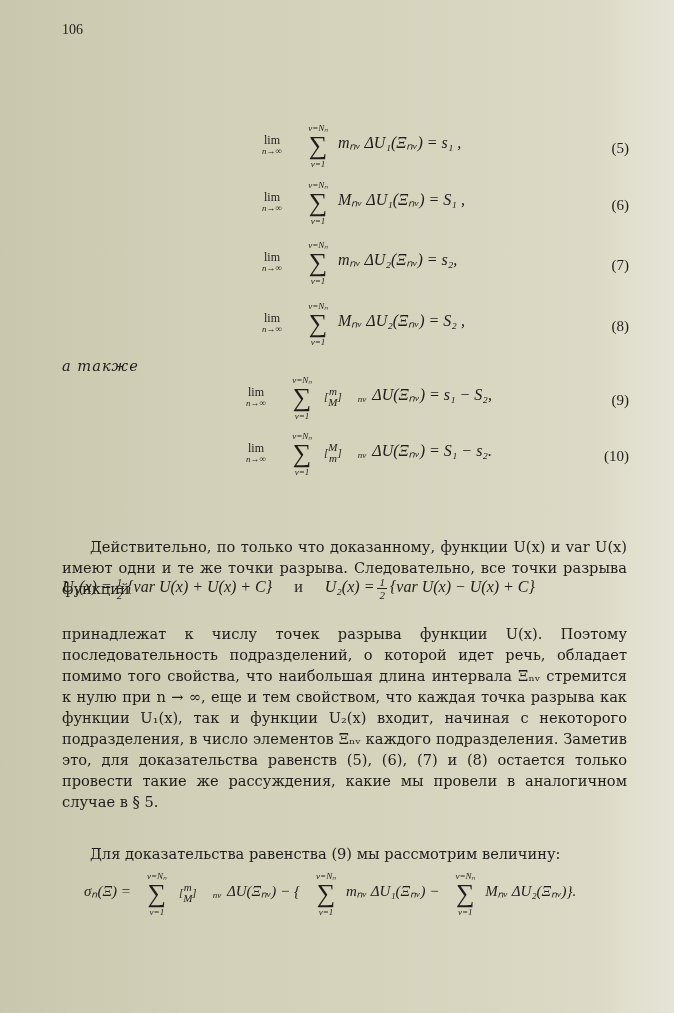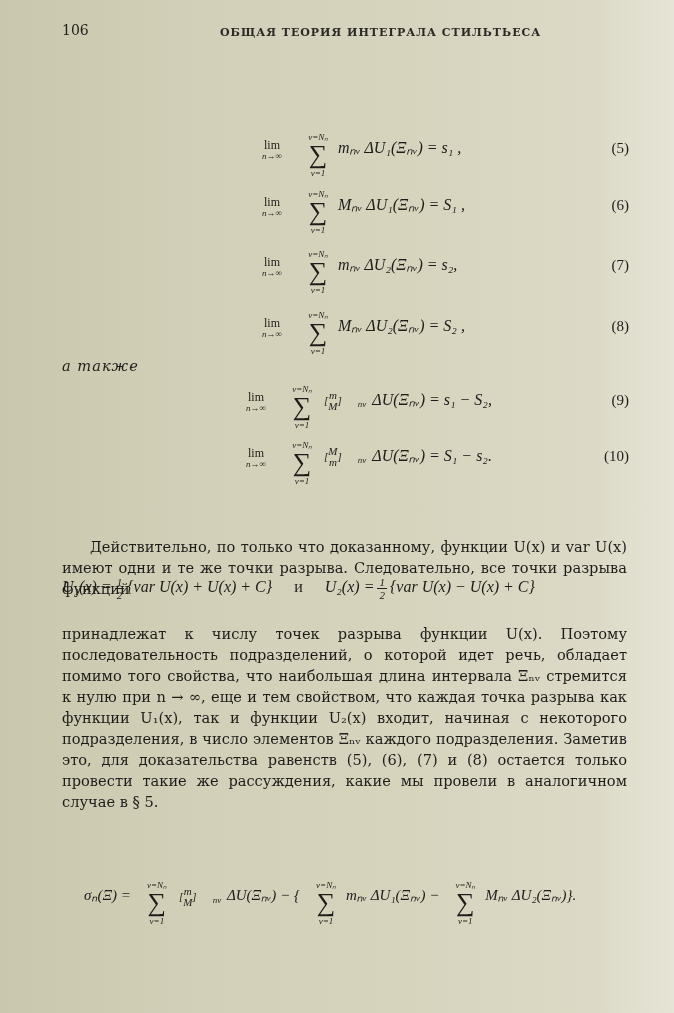--- a/index.html
+++ b/index.html
@@ -4,49 +4,48 @@
 <style>
   html, body { margin: 0; padding: 0; }
   body {
     width: 674px; height: 1013px; overflow: hidden;
     background: linear-gradient(90deg, #c9c7ad 0%, #d2d0b8 30%, #d6d4bd 60%, #dcdac6 88%, #e6e4d6 100%);
     font-family: "DejaVu Serif", "Liberation Serif", serif;
     color: #1e1d1a;
     position: relative;
   }
   .page { position: absolute; left: 0; top: 0; width: 674px; height: 1013px; }
-  .header { position: absolute; top: 22px; left: 62px; right: 40px; height: 20px; }
+  .header { position: absolute; top: 22px; left: 62px; right: 40px; height: 20px; font-family: Liberation Serif, serif; }
   .page-num { position: absolute; left: 0; top: 0; font-size: 14px; }
   .running-title { position: absolute; left: 158px; top: 4px; font-size: 11px; letter-spacing: 1px; font-weight: bold; color: #2a2925; }
   .para { position: absolute; left: 62px; width: 565px; font-size: 14.6px; line-height: 21px; text-align: justify; }
   .para.italic { font-style: italic; font-family: "DejaVu Serif", serif; }
   .indent { text-indent: 28px; }
   .m { font-family: "Liberation Serif", serif; font-style: italic; }
   .eq { position: absolute; left: 0; width: 674px; height: 56px; }
   .eq .body { position: absolute; font-family: "Liberation Serif", serif; font-size: 16px; white-space: nowrap; }
   .eq .num { position: absolute; right: 45px; top: 20px; font-family: "Liberation Serif", serif; font-size: 15px; }
   .lim { display: inline-block; position: relative; text-align: center; width: 40px; vertical-align: middle; }
   .lim .l { display: block; font-style: normal; font-size: 12px; }
   .lim .sub { display: block; font-size: 9px; font-style: italic; margin-top: -2px; }
-  .sum { display: inline-block; position: relative; text-align: center; width: 36px; vertical-align: middle; margin: 12px 2px 0 8px; }
+  .sum { display: inline-block; position: relative; text-align: center; width: 36px; vertical-align: middle; margin: 3px 2px 0 8px; }
   .sum .top, .sum .bot { display: block; font-size: 9px; font-style: italic; line-height: 10px; }
   .sum .sig { display: block; font-size: 26px; line-height: 26px; font-style: normal; }
   .brk { display: inline-block; font-size: 11px; vertical-align: middle; line-height: 11px; text-align: center; margin: 0 2px; }
   sub { font-size: 9px; margin-left: 16px; }
   .frac { display: inline-block; vertical-align: middle; text-align: center; font-size: 11px; line-height: 12px; margin: 0 3px; }
   .frac .n { display: block; border-bottom: 1px solid #222; padding: 0 2px; }
 </style>
 </head>
 <body>
 
 <div class="page">
 
   <div class="header">
     <span class="page-num">106</span>
-    <span class="running-title">ОБЩАЯ ТЕОРИЯ ИНТЕГРАЛА СТИЛЬТЬЕСА</span>
   </div>
 
 
   <div class="eq" style="top:120px;">
     <div class="body" style="left:252px; top:0;">
       <span class="lim"><span class="l">lim</span><span class="sub">n→∞</span></span><span class="sum"><span class="top">ν=Nₙ</span><span class="sig">∑</span><span class="bot">ν=1</span></span><span class="m">mₙᵥ ΔU₁(Ξₙᵥ) = s₁ ,</span>
     </div>
     <span class="num">(5)</span>
   </div>
 
@@ -95,20 +94,21 @@
     <div class="body m" style="left:62px; top:4px; font-size:16px;">
       <span>U₁(x) =</span><span class="frac"><span class="n">1</span><span>2</span></span><span>{var U(x) + U(x) + C}</span>
       <span style="font-style:normal; margin:0 18px;">и</span>
       <span>U₂(x) =</span><span class="frac"><span class="n">1</span><span>2</span></span><span>{var U(x) − U(x) + C}</span>
     </div>
   </div>
 
   <div class="para" style="top:623px;">принадлежат к числу точек разрыва функции U(x). Поэтому последовательность подразделений, о которой идет речь, обладает помимо того свойства, что наибольшая длина интервала Ξₙᵥ стремится к нулю при n → ∞, еще и тем свойством, что каждая точка разрыва как функции U₁(x), так и функции U₂(x) входит, начиная с некоторого подразделения, в число элементов Ξₙᵥ каждого подразделения. Заметив это, для доказательства равенств (5), (6), (7) и (8) остается только провести такие же рассуждения, какие мы провели в аналогичном случае в § 5.</div>
 
 
+  <div class="para indent" style="top:843px;">Для доказательства равенства (9) мы рассмотрим величину:</div>
 
   <div class="eq" style="top:868px; height:60px;">
     <div class="body m" style="left:84px; top:0; font-size:15px;">
       <span>σₙ(Ξ) =</span><span class="sum" style="font-style:normal;"><span class="top m">ν=Nₙ</span><span class="sig">∑</span><span class="bot m">ν=1</span></span><span class="brk">[<span style="display:inline-block;vertical-align:middle;"><span style="display:block">m</span><span style="display:block">M</span></span>]<sub>nν</sub></span>
       <span>ΔU(Ξₙᵥ) − {</span><span class="sum" style="font-style:normal;"><span class="top m">ν=Nₙ</span><span class="sig">∑</span><span class="bot m">ν=1</span></span><span>mₙᵥ ΔU₁(Ξₙᵥ) −</span><span class="sum" style="font-style:normal;"><span class="top m">ν=Nₙ</span><span class="sig">∑</span><span class="bot m">ν=1</span></span><span>Mₙᵥ ΔU₂(Ξₙᵥ)}.</span>
     </div>
   </div>
 
 </div>
 

